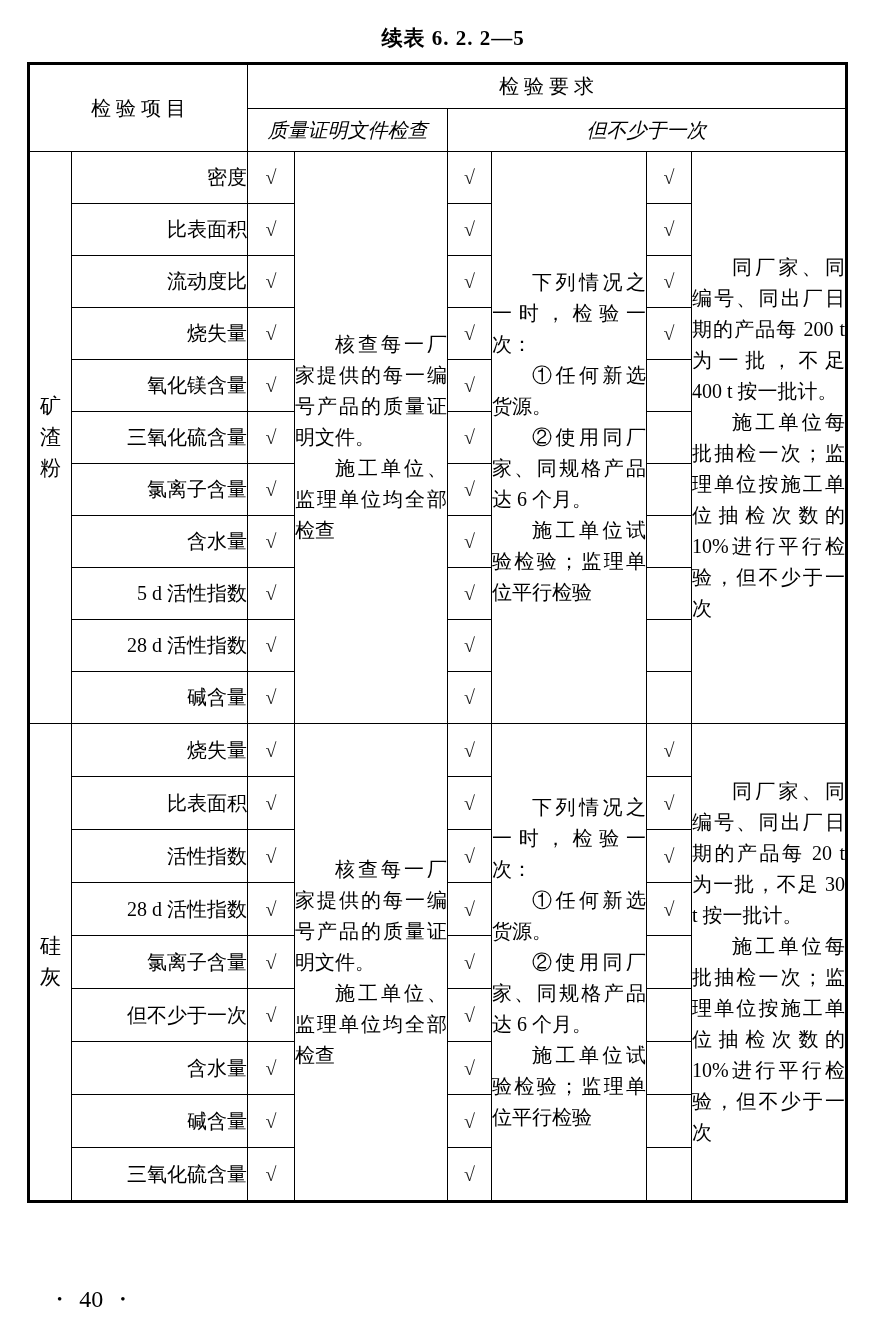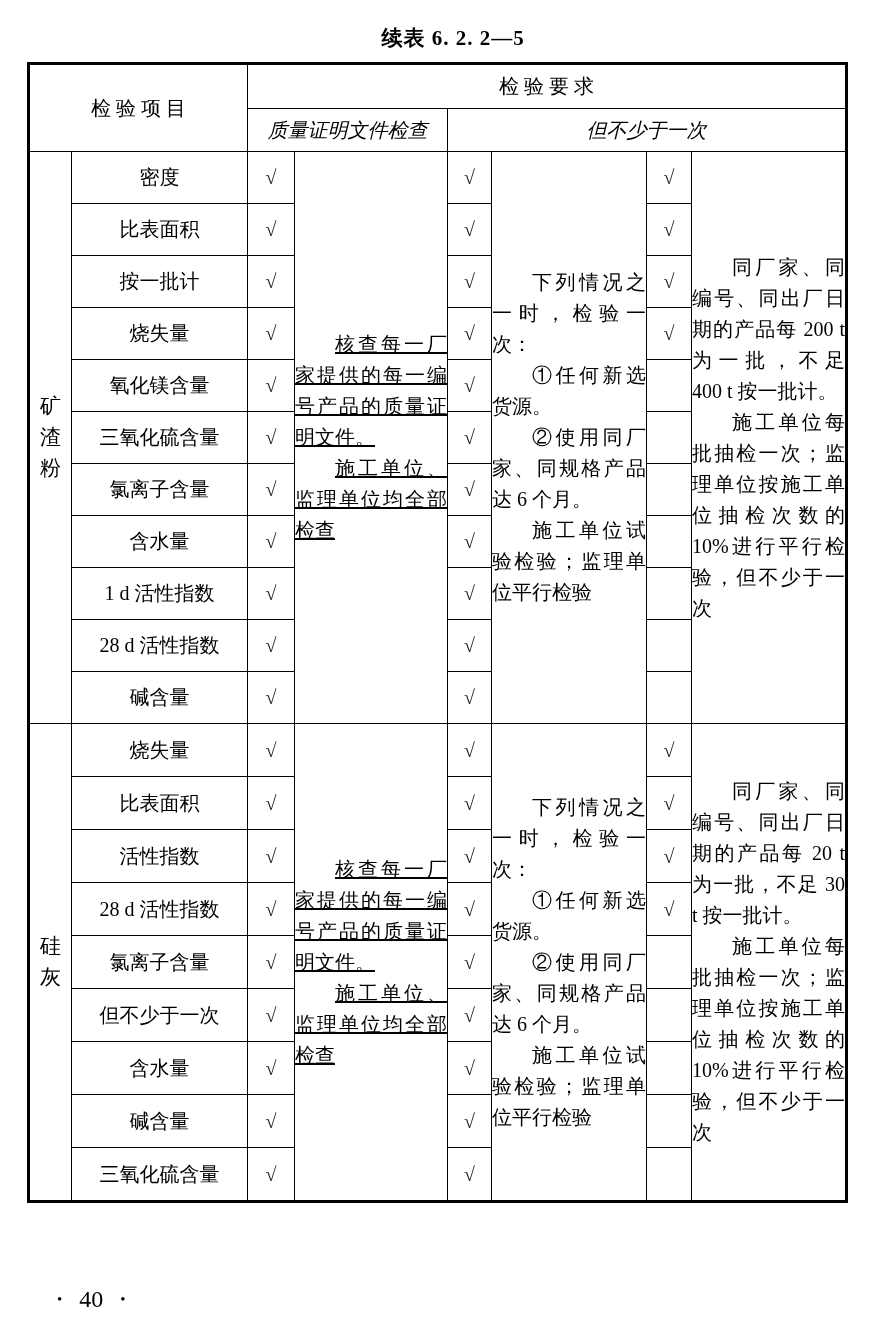--- a/index.html
+++ b/index.html
@@ -26,41 +26,41 @@
     border:1px solid #000;
     padding:0;
     font-size:20px;
     vertical-align:middle;
     overflow:hidden;
   }
   tr.hdr1 td{height:43px;text-align:center;}
   tr.hdr2 td{height:42px;text-align:center;font-style:italic;}
   tr.row-g1 td{height:51px;}
   tr.row-g2 td{height:52px;}
-  td.item{padding-left:27px;text-align:center;}
+  td.item{padding-left:27px;text-align:right;}
   td.chk{
     text-align:center;
     font-size:23px;color:#1c1c1c;
     font-weight:400;
   }
   td.grp{text-align:center;}
   .grp-inner{
     width:22px;margin:0 auto;
     line-height:31px;font-size:21px;
     word-break:break-all;text-align:center;
   }
   td.note{vertical-align:middle;}
   td.note p{
     margin:0;
     text-indent:2em;
     text-align:justify;
     line-height:31px;
     font-size:20px;
   }
-  td.note1{padding:0 11px;text-decoration:underline;}
+  td.note1{padding:0 11px;}
   td.note2{padding:0 8px;}
   td.note3{padding:0 6px;}
   .page-footer{
     position:absolute;left:57px;top:1286px;
     display:flex;align-items:center;gap:17px;
     font-size:24px;
   }
   .page-footer .dot{font-size:15px;line-height:1;}
 </style>
 </head>
@@ -115,21 +115,21 @@
         <p>施工单位每批抽检一次；监理单位按施工单位抽检次数的 10%进行平行检验，但不少于一次</p>
       </td>
     </tr>
     <tr class="row-g1">
       <td class="item">比表面积</td>
       <td class="chk">√</td>
       <td class="chk">√</td>
       <td class="chk">√</td>
     </tr>
     <tr class="row-g1">
-      <td class="item">按一批计</td>
+      <td class="item">流动度比</td>
       <td class="chk">√</td>
       <td class="chk">√</td>
       <td class="chk">√</td>
     </tr>
     <tr class="row-g1">
       <td class="item">烧失量</td>
       <td class="chk">√</td>
       <td class="chk">√</td>
       <td class="chk">√</td>
     </tr>
@@ -151,21 +151,21 @@
       <td class="chk">√</td>
       <td class="chk"></td>
     </tr>
     <tr class="row-g1">
       <td class="item">含水量</td>
       <td class="chk">√</td>
       <td class="chk">√</td>
       <td class="chk"></td>
     </tr>
     <tr class="row-g1">
-      <td class="item">1 d 活性指数</td>
+      <td class="item">5 d 活性指数</td>
       <td class="chk">√</td>
       <td class="chk">√</td>
       <td class="chk"></td>
     </tr>
     <tr class="row-g1">
       <td class="item">28 d 活性指数</td>
       <td class="chk">√</td>
       <td class="chk">√</td>
       <td class="chk"></td>
     </tr>

